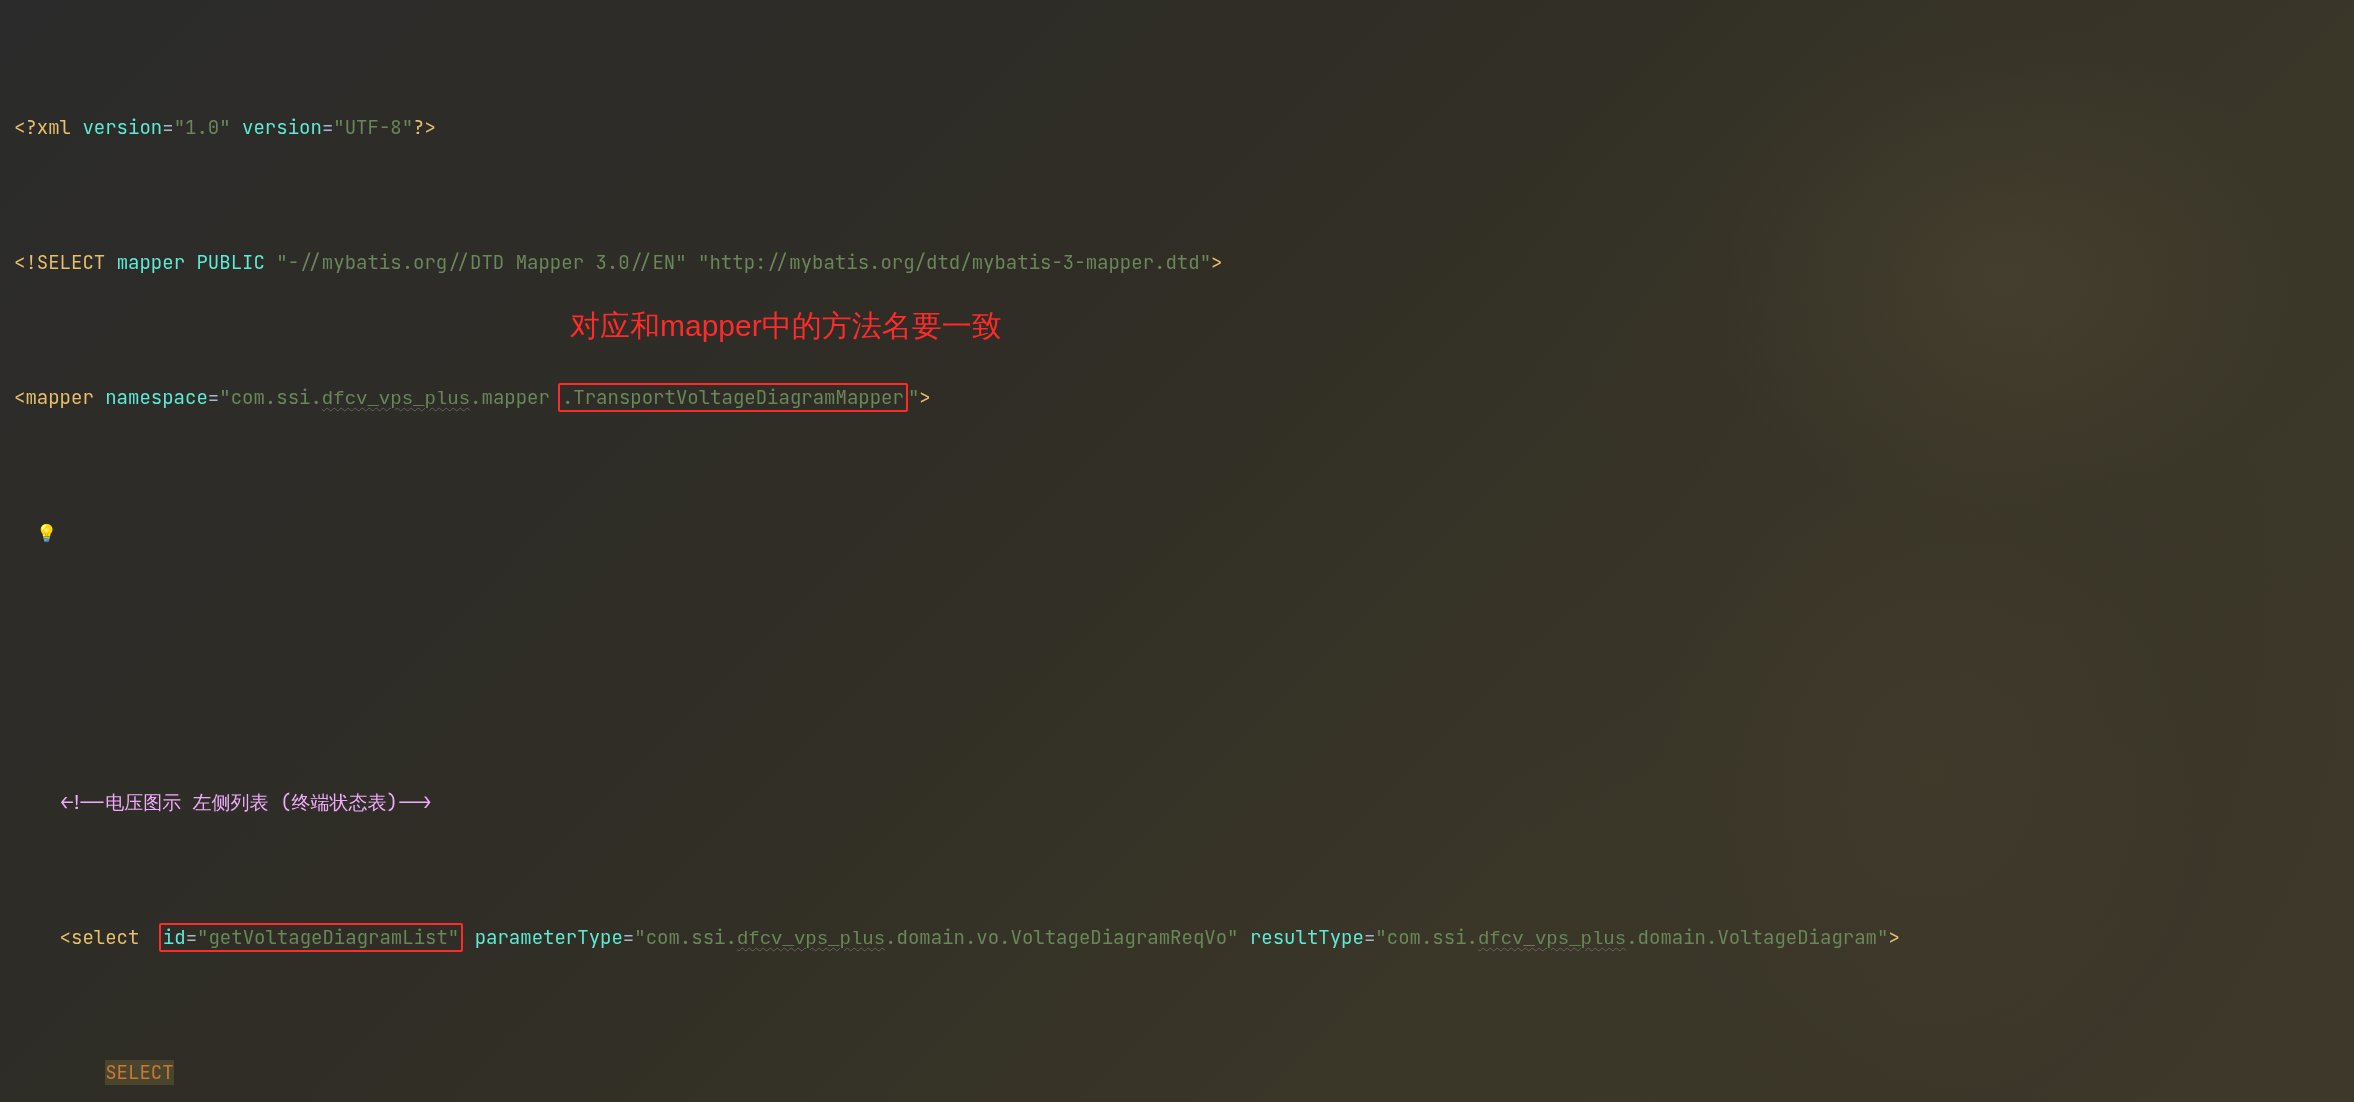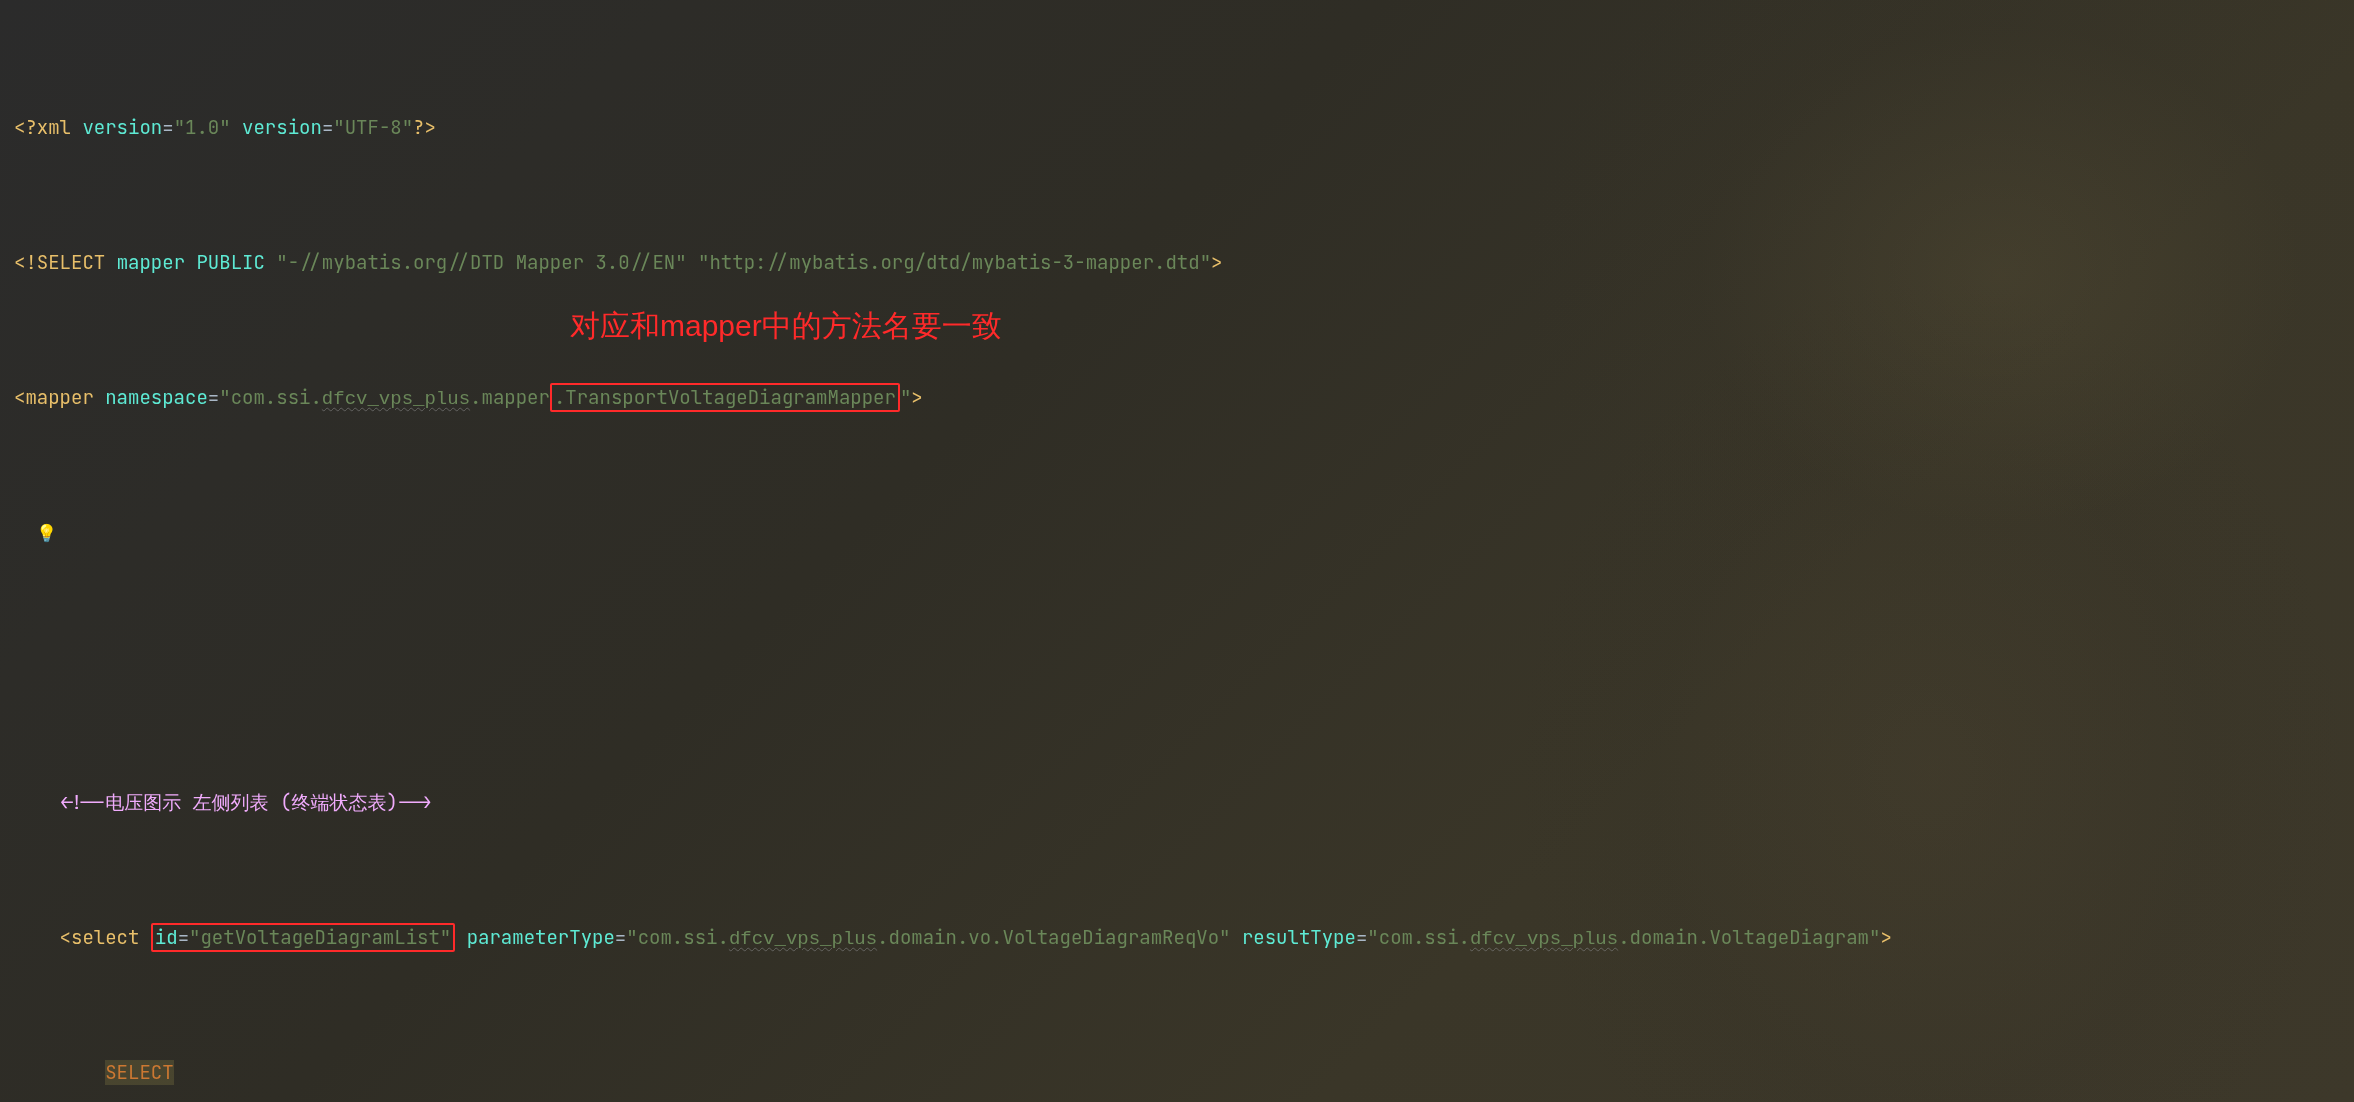--- a/index.html
+++ b/index.html
@@ -37,20 +37,21 @@
   }
   .sel {
     background: rgba(95, 90, 55, 0.55);
     border-radius: 0;
   }
   @keyframes none {}
   .redbox {
     border: 2px solid #ff2a2a;
     border-radius: 2px;
     padding: 0 2px;
+    margin-left: 8px;
   }
   .annotation {
     position: absolute;
     color: #ff2a2a;
     font-size: 30px;
     font-weight: 500;
     font-family: "Microsoft YaHei", "PingFang SC", sans-serif;
   }
   .bulb {
     display: inline-block;

